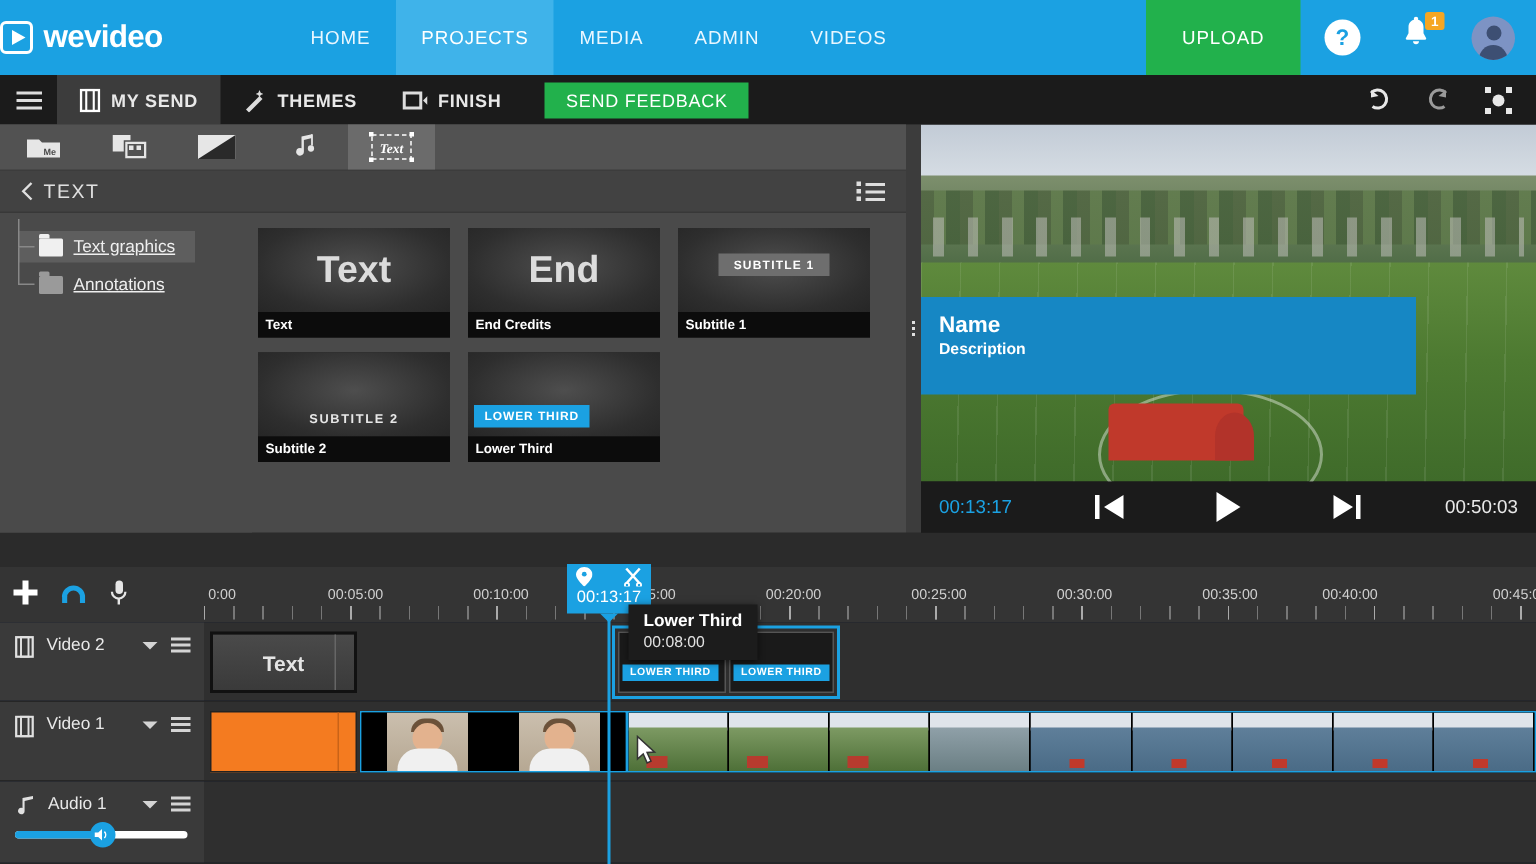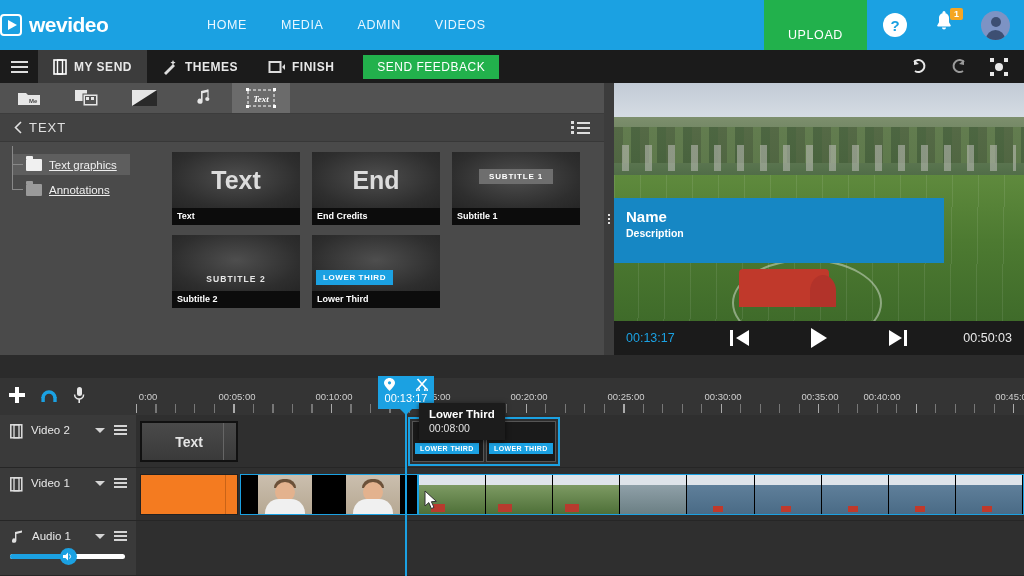--- a/index.html
+++ b/index.html
@@ -31,21 +31,21 @@
   .logo-text { font-size: 21px; font-weight: bold; color: #fff; letter-spacing: -0.5px; }
   .topnav { display: flex; align-items: center; height: 60px; margin-left: 10px; }
   .topnav a {
     color: #eaf7ff; font-size: 12.5px; letter-spacing: 0.6px; text-decoration: none;
     padding: 0 17px; height: 50px; line-height: 50px; display: block;
   }
   .topnav a.active { background: #3fb3ea; color: #fff; }
   .top-right { margin-left: auto; display: flex; align-items: center; height: 50px; }
   .upload-btn {
     background: #22b14c; color: #fff; height: 50px; line-height: 50px;
-    padding: 10px 24px; font-size: 12.5px; letter-spacing: 0.6px; border: none;
+    padding: 0 24px; font-size: 12.5px; letter-spacing: 0.6px; border: none;
     font-family: inherit; cursor: pointer;
   }
   .icon-circle {
     width: 24px; height: 24px; border-radius: 50%; background: #fff; color: #1ba1e2;
     display: flex; align-items: center; justify-content: center;
     font-weight: bold; font-size: 15px; margin: 0 16px;
   }
   .bell-wrap { position: relative; margin: 0 10px; width: 26px; height: 30px; }
   .badge {
     position: absolute; right: -4px; top: -2px; background: #f5a623; color: #fff;
@@ -251,20 +251,21 @@
 
   <div class="topbar">
     <div class="logo-wrap">
       <span class="logo-play">
           <span class="tri"></span>
         </span>
       <span class="logo-text">wevideo</span>
     </div>
     <div class="topnav">
       <a>HOME</a>
+      <a class="active">PROJECTS</a>
       <a>MEDIA</a>
       <a>ADMIN</a>
       <a>VIDEOS</a>
     </div>
     <div class="top-right">
       <button class="upload-btn">UPLOAD</button>
       <div class="icon-circle">?</div>
       <div class="bell-wrap">
         <svg width="22" height="24" viewBox="0 0 22 24">
           <path d="M11 3c-3 0-5 2.2-5 5v4.2L4.3 15.3c-.3.5 0 1.2.7 1.2h12c.7 0 1-.7.7-1.2L16 12.2V8c0-2.8-2-5-5-5z" fill="#fff"></path>
@@ -508,21 +509,21 @@
       </div>
       <div class="ruler">
         <span class="tick-label" style="left:12px">0:00</span>
         <span class="tick-label" style="left:101px">00:05:00</span>
         <span class="tick-label" style="left:198px">00:10:00</span>
         <span class="tick-label" style="left:296px">00:15:00</span>
         <span class="tick-label" style="left:393px">00:20:00</span>
         <span class="tick-label" style="left:490px">00:25:00</span>
         <span class="tick-label" style="left:587px">00:30:00</span>
         <span class="tick-label" style="left:684px">00:35:00</span>
-        <span class="tick-label" style="left:746px">00:40:00</span>
+        <span class="tick-label" style="left:764px">00:40:00</span>
         <span class="tick-label" style="left:875px">00:45:0</span>
         <div class="ticks"></div>
         <div class="ticks-major"></div>
       </div>
 
       <div class="playhead-badge">
         <div class="row1">
           <svg width="11" height="13" viewBox="0 0 11 13">
             <path d="M5.5 0 C8.5 0 11 2.3 11 5.1 C11 8.2 5.5 13 5.5 13 C5.5 13 0 8.2 0 5.1 C0 2.3 2.5 0 5.5 0 Z" fill="#fff"></path>
             <circle cx="5.5" cy="4.8" r="1.6" fill="#1ba1e2"></circle>

